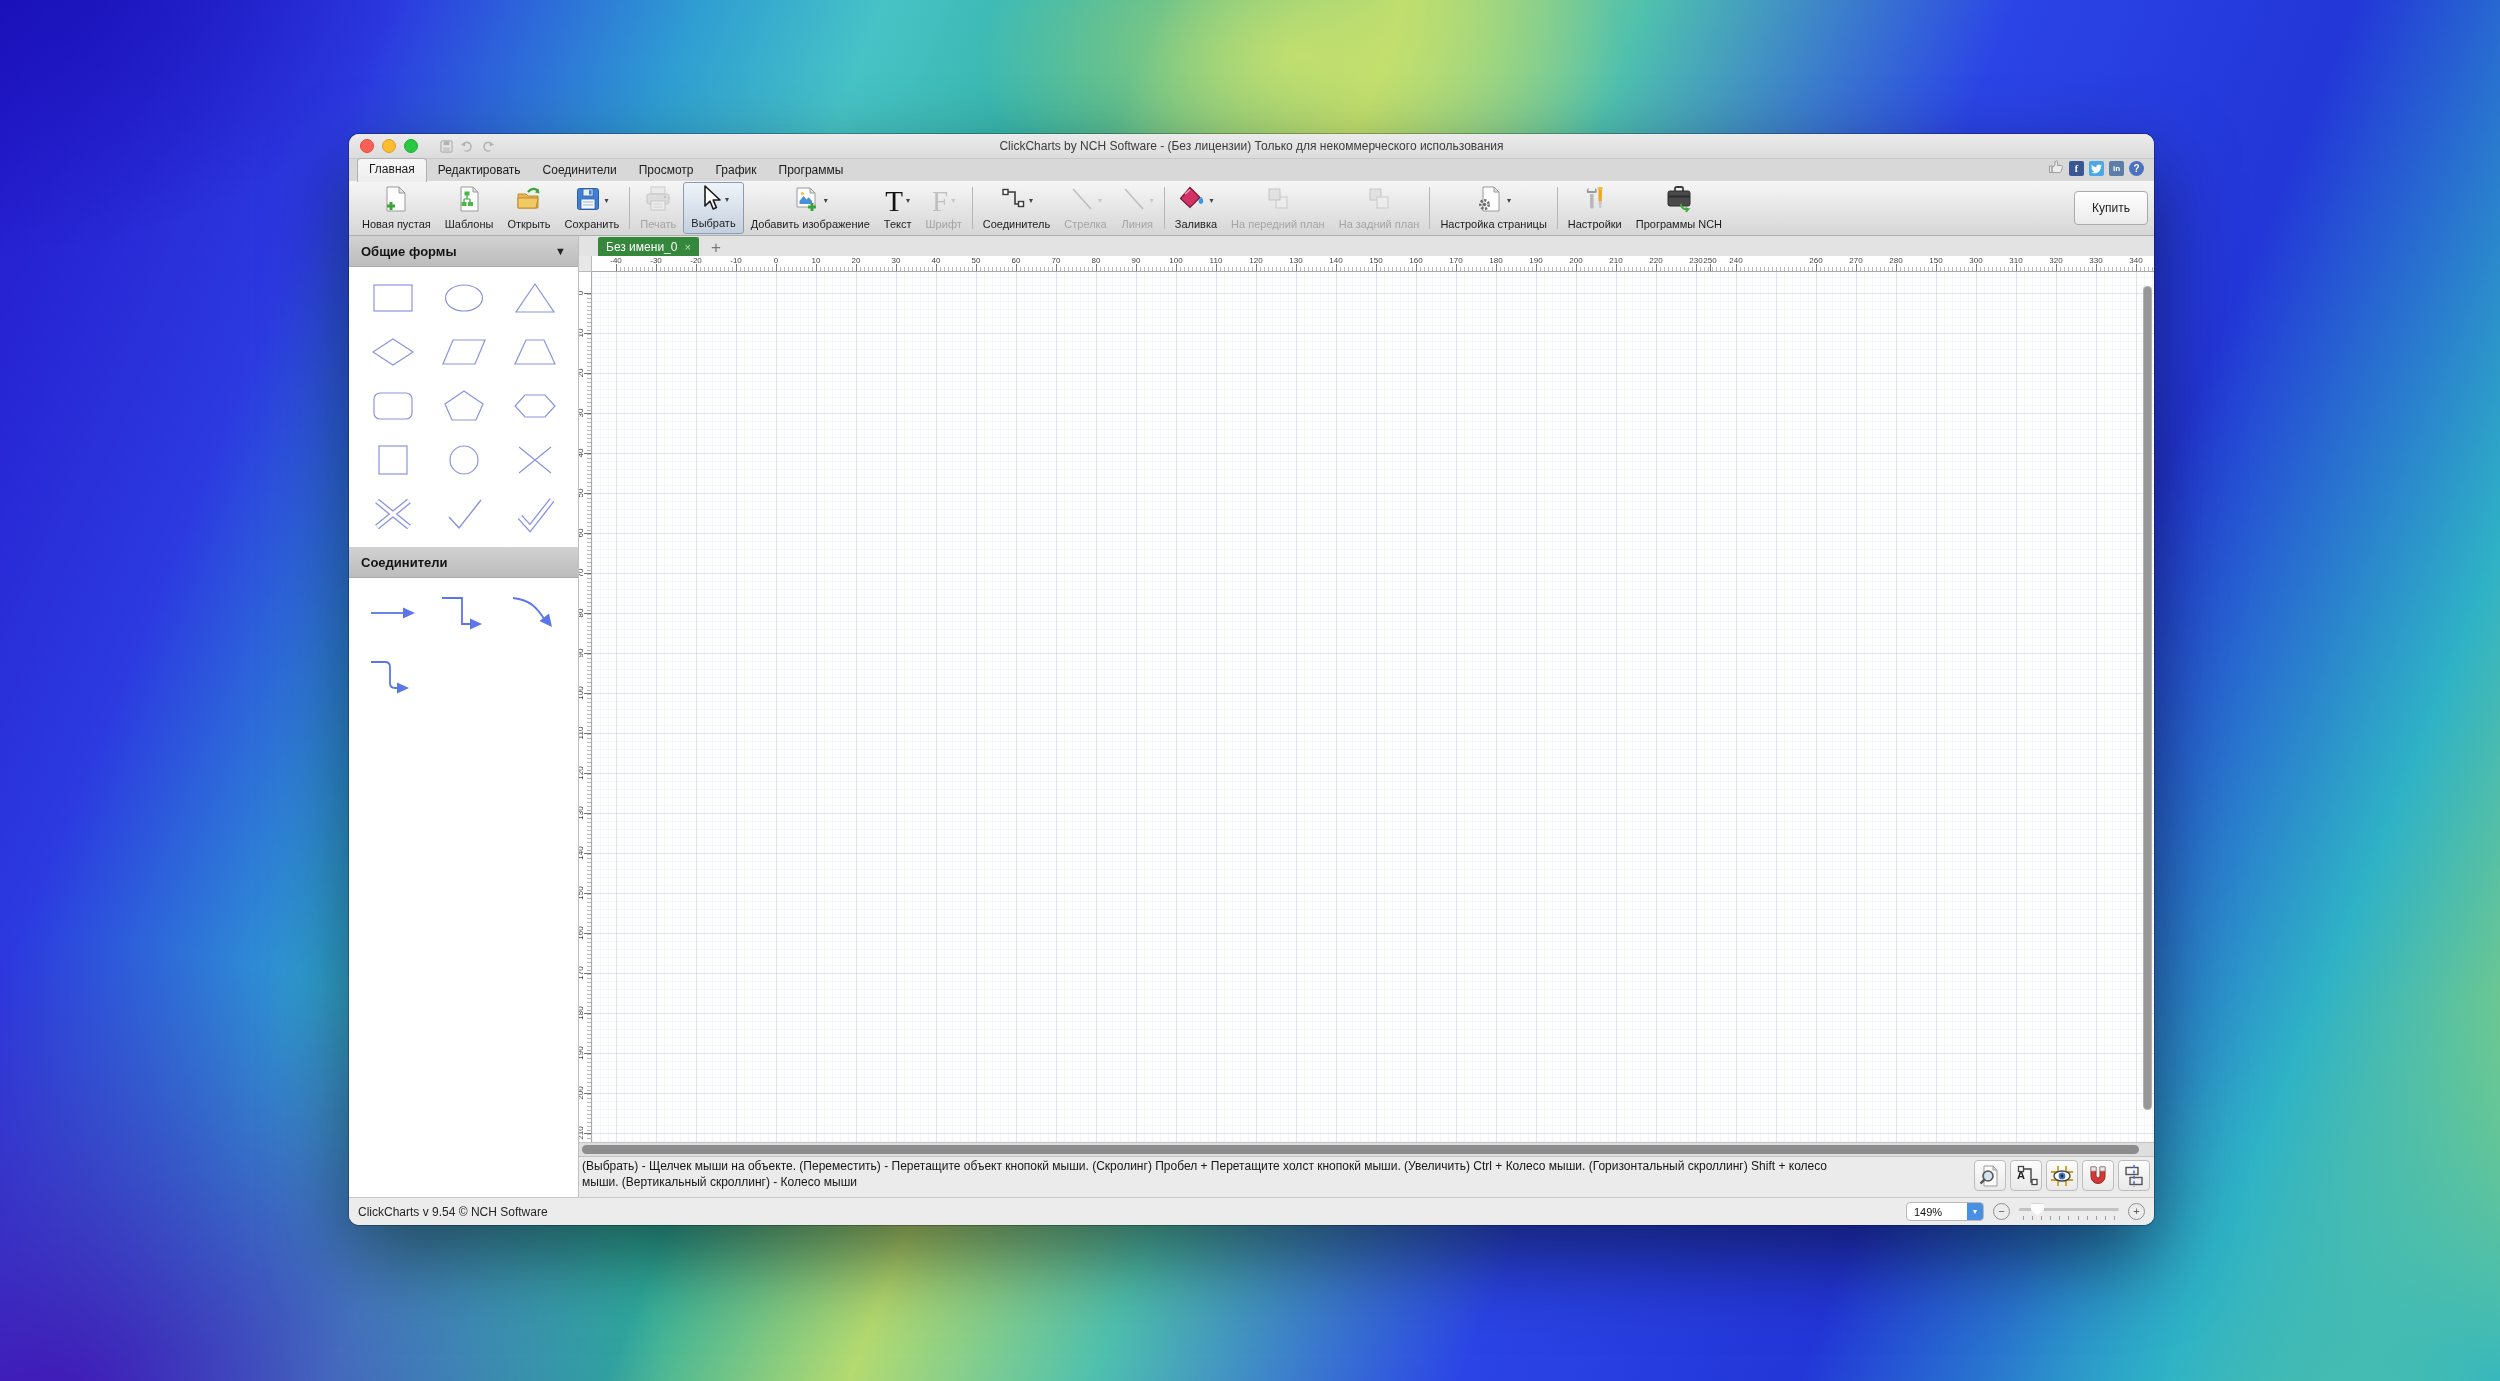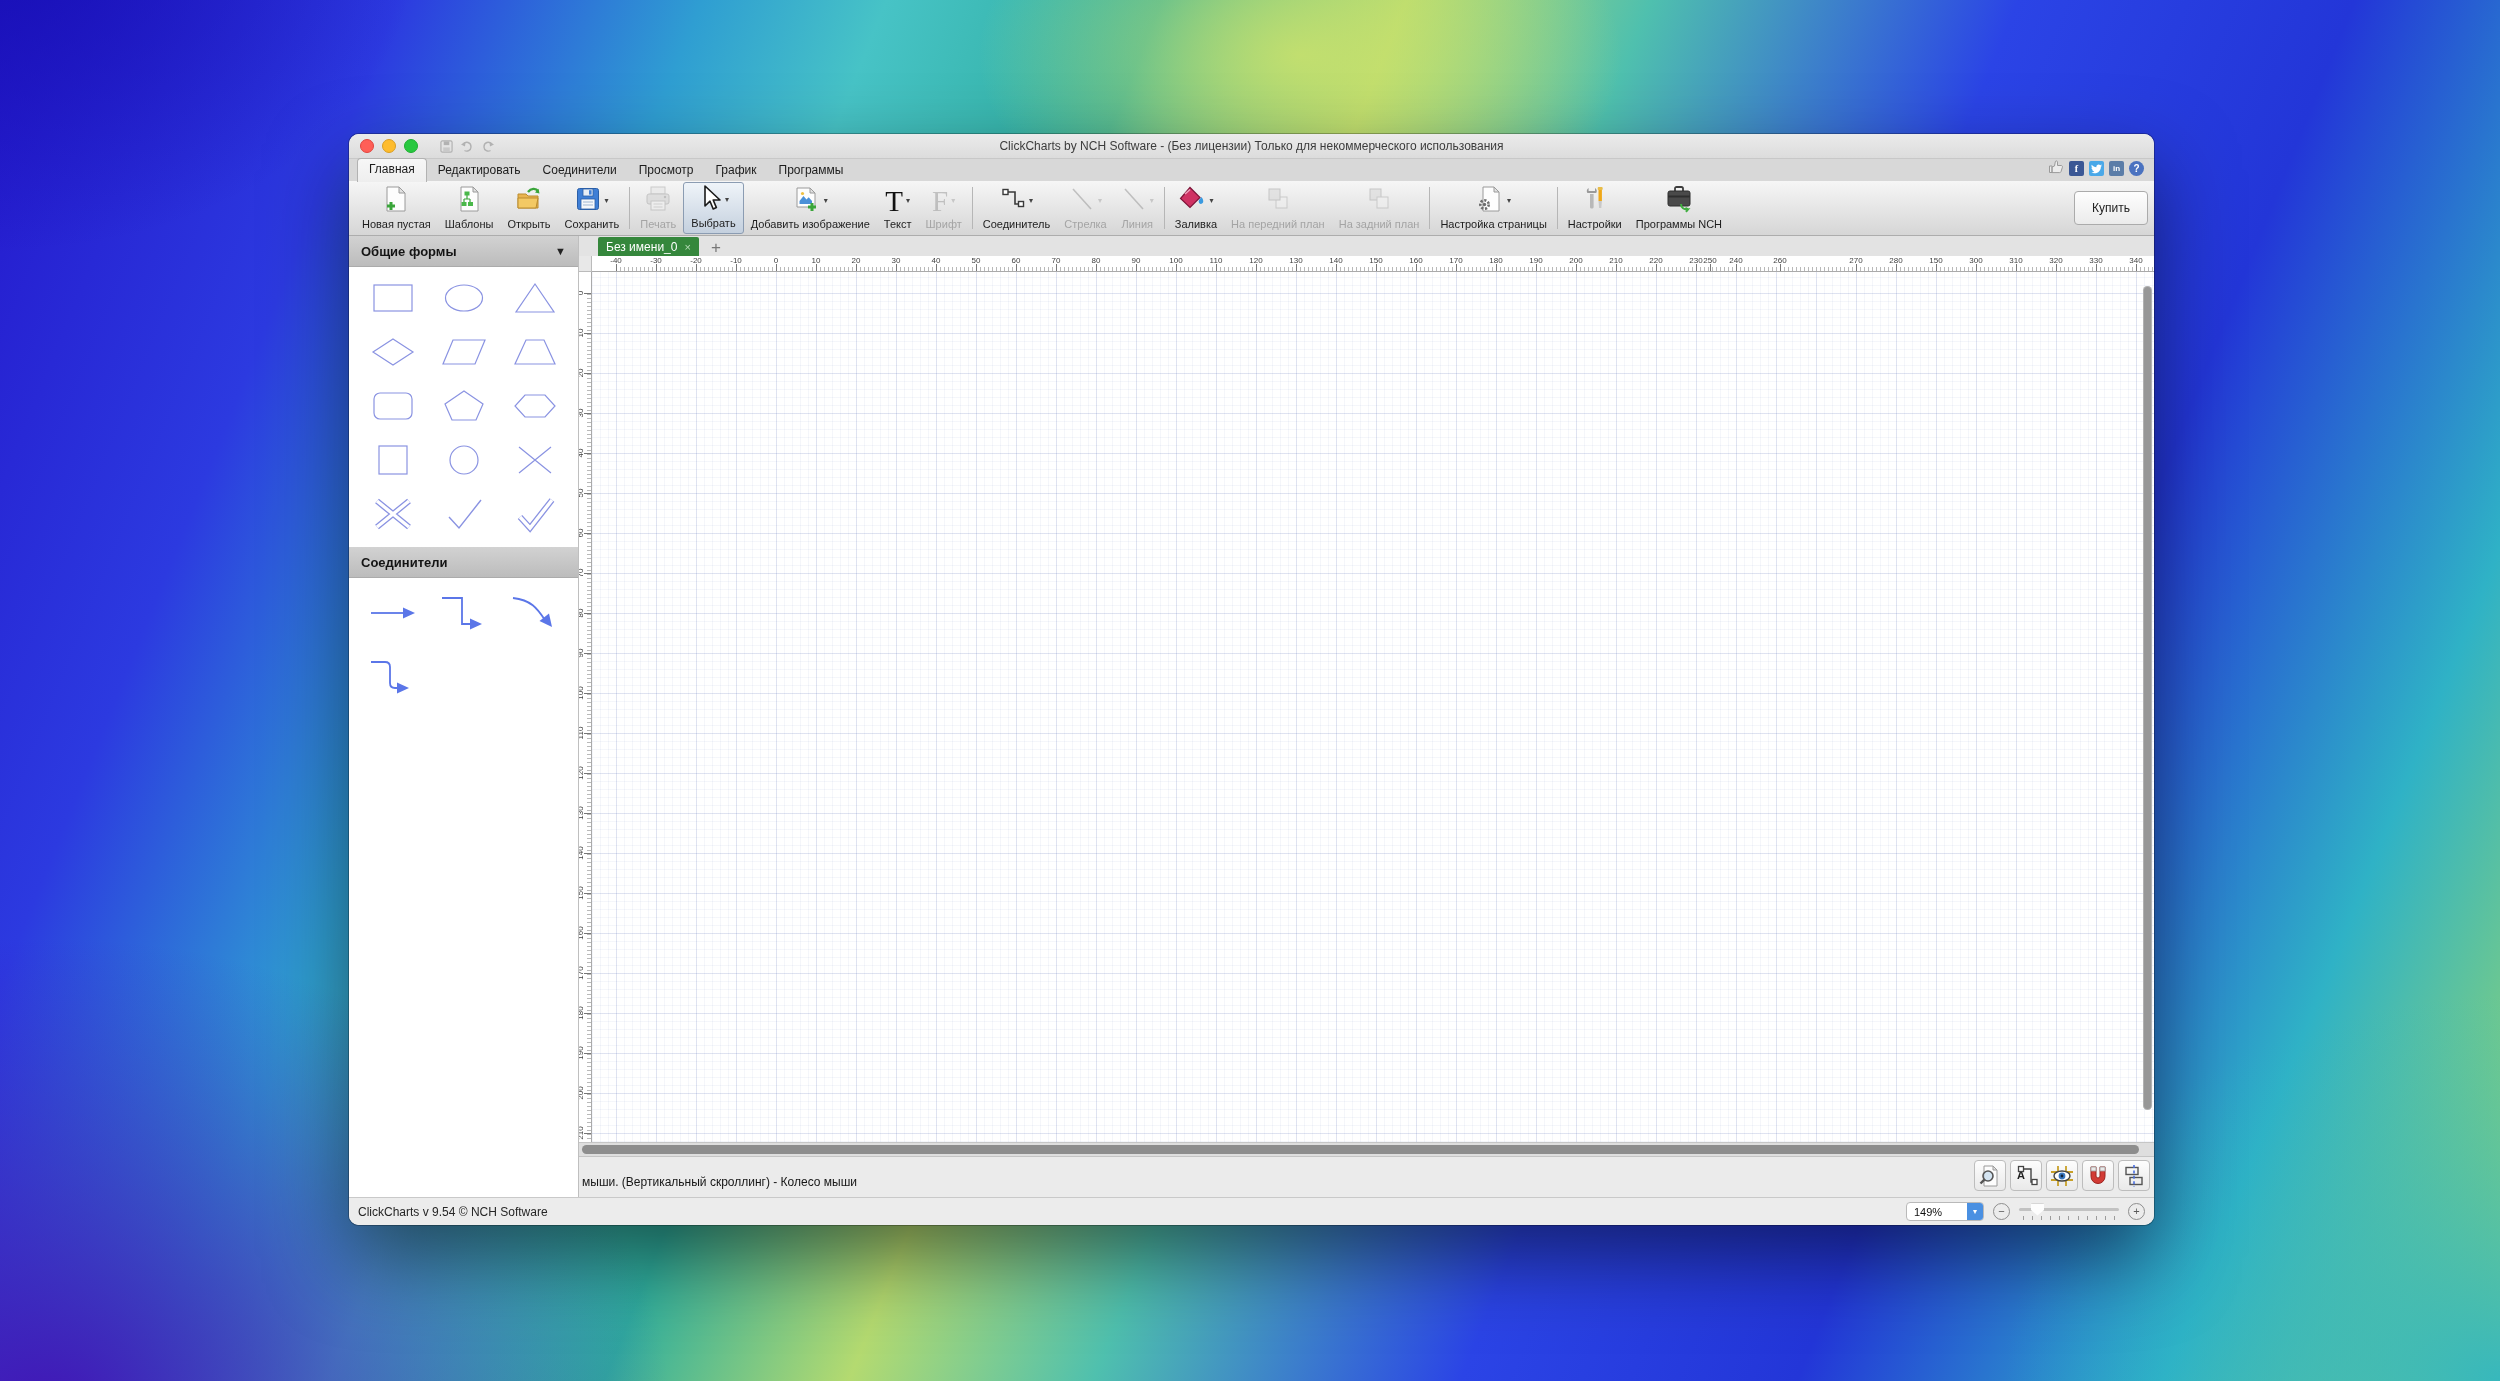--- a/index.html
+++ b/index.html
@@ -658,21 +658,21 @@
             </div>
             <div class="mtick" style="left: 1104px;">
               <span class="mnum">230</span>
             </div>
             <div class="mtick" style="left: 1144px;">
               <span class="mnum">240</span>
             </div>
             <div class="mtick" style="left: 1118px;">
               <span class="mnum">250</span>
             </div>
-            <div class="mtick" style="left: 1188px;">
+            <div class="mtick" style="left: 1224px;">
               <span class="mnum">260</span>
             </div>
             <div class="mtick" style="left: 1264px;">
               <span class="mnum">270</span>
             </div>
             <div class="mtick" style="left: 1304px;">
               <span class="mnum">280</span>
             </div>
             <div class="mtick" style="left: 1344px;">
               <span class="mnum">150</span>
@@ -767,21 +767,21 @@
         <div class="canvas"></div>
         <div class="vscroll"></div>
       </div>
 
       <div class="hscroll">
         <div class="thumb"></div>
       </div>
 
       <div class="statusbar">
         <div class="status-text">
-          <br><span>мыши. (Вертикальный скроллинг) - Колесо мыши</span>
+          <span>(Выбрать) - Щелчек мыши на объекте. (Переместить) - Перетащите объект кнопокй мыши. (Скролинг) Пробел + Перетащите холст кнопокй мыши. (Увеличить) Ctrl + Колесо мыши. (Горизонтальный скроллинг) Shift + колесо</span><br><span>мыши. (Вертикальный скроллинг) - Колесо мыши</span>
         </div>
         <div class="status-icons">
           <span class="sic">
             <svg width="24" height="24" viewBox="0 0 24 24">
                 <path d="M6,2 h9 l4,4 v16 H6 z" fill="#fdfdfd" stroke="#9a9a9a"></path>
                 <path d="M15,2 l4,4 h-4 z" fill="#e2e2e2" stroke="#9a9a9a"></path>
                 <circle cx="10" cy="12" r="5" fill="rgba(190,215,235,.65)" stroke="#555" stroke-width="1.6"></circle>
                 <path d="M6.4,15.6 L2.5,19.5" stroke="#555" stroke-width="2.4"></path>
               </svg>
           </span>

